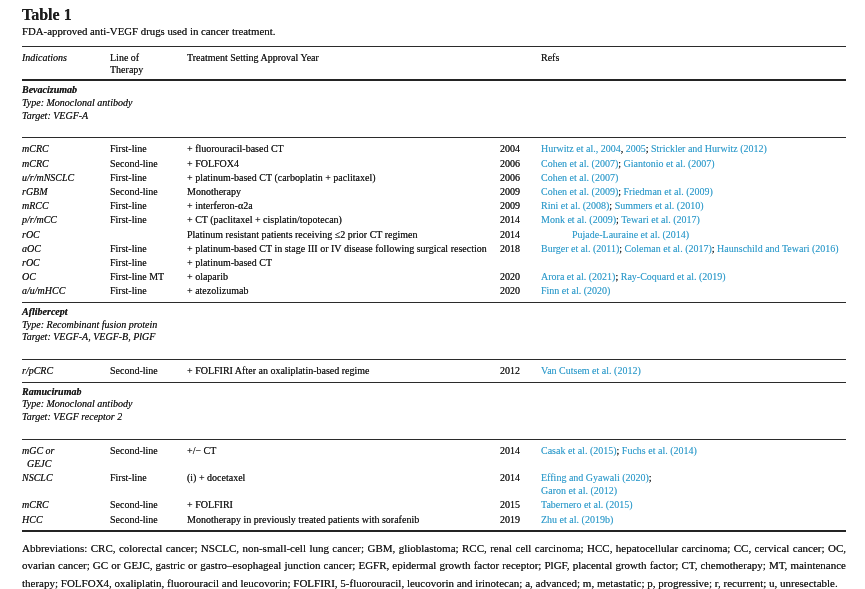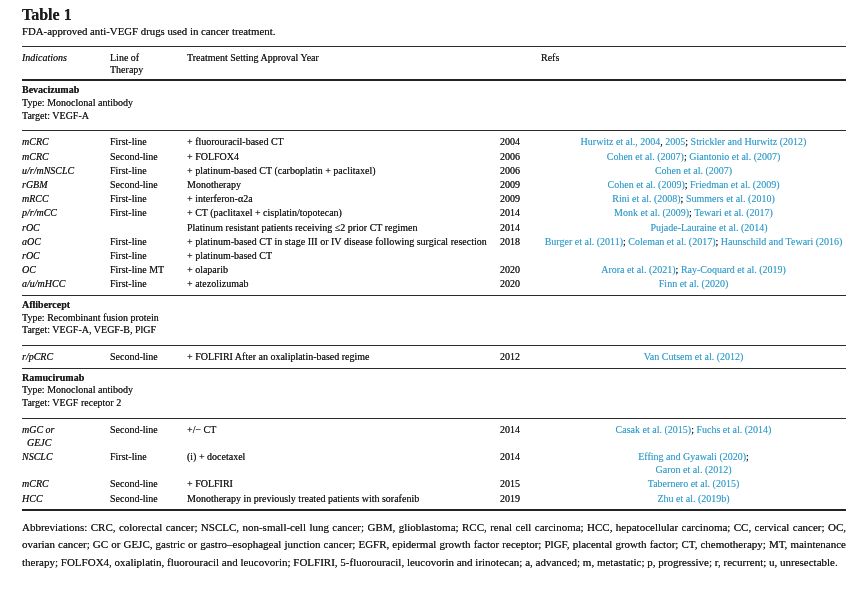--- a/index.html
+++ b/index.html
@@ -56,32 +56,33 @@
   thead th.ind-h { font-style: italic; }
 
   td {
     vertical-align: top;
     padding: 0.6px 6px 0.6px 0;
     line-height: 13px;
   }
   tr.section-row td {
     border-top: 1.6px solid #2b2b2b;
     border-bottom: 1.6px solid #2b2b2b;
-    padding: 3px 0 8px 0;
+    padding: 3px 0 15px 0;
+    font-style: italic;
     line-height: 12.8px;
   }
   tr.section-row .drug { font-weight: bold; }
 
   tbody tr.first-in-group td { padding-top: 4px; }
   tbody tr.last-in-group td  { padding-bottom: 4.5px; }
   tbody tr.table-end td      { border-bottom: 2.2px solid #242424; }
 
   td.ind   { font-style: italic; white-space: pre-line; }
   td.treat { white-space: pre-line; }
-  td.refs  { white-space: pre-line; padding-right: 0; text-align: center; }
+  td.refs  { white-space: pre-line; padding-right: 0; }
 
   .ref-link { text-shadow: 0 0 0.3px rgba(46,154,201,0.45); }
 
   .footnote {
     font-size: 11px;
     line-height: 17.3px;
     text-align: justify;
     margin: 8px 0 0 0;
     width: 824px;
   }

